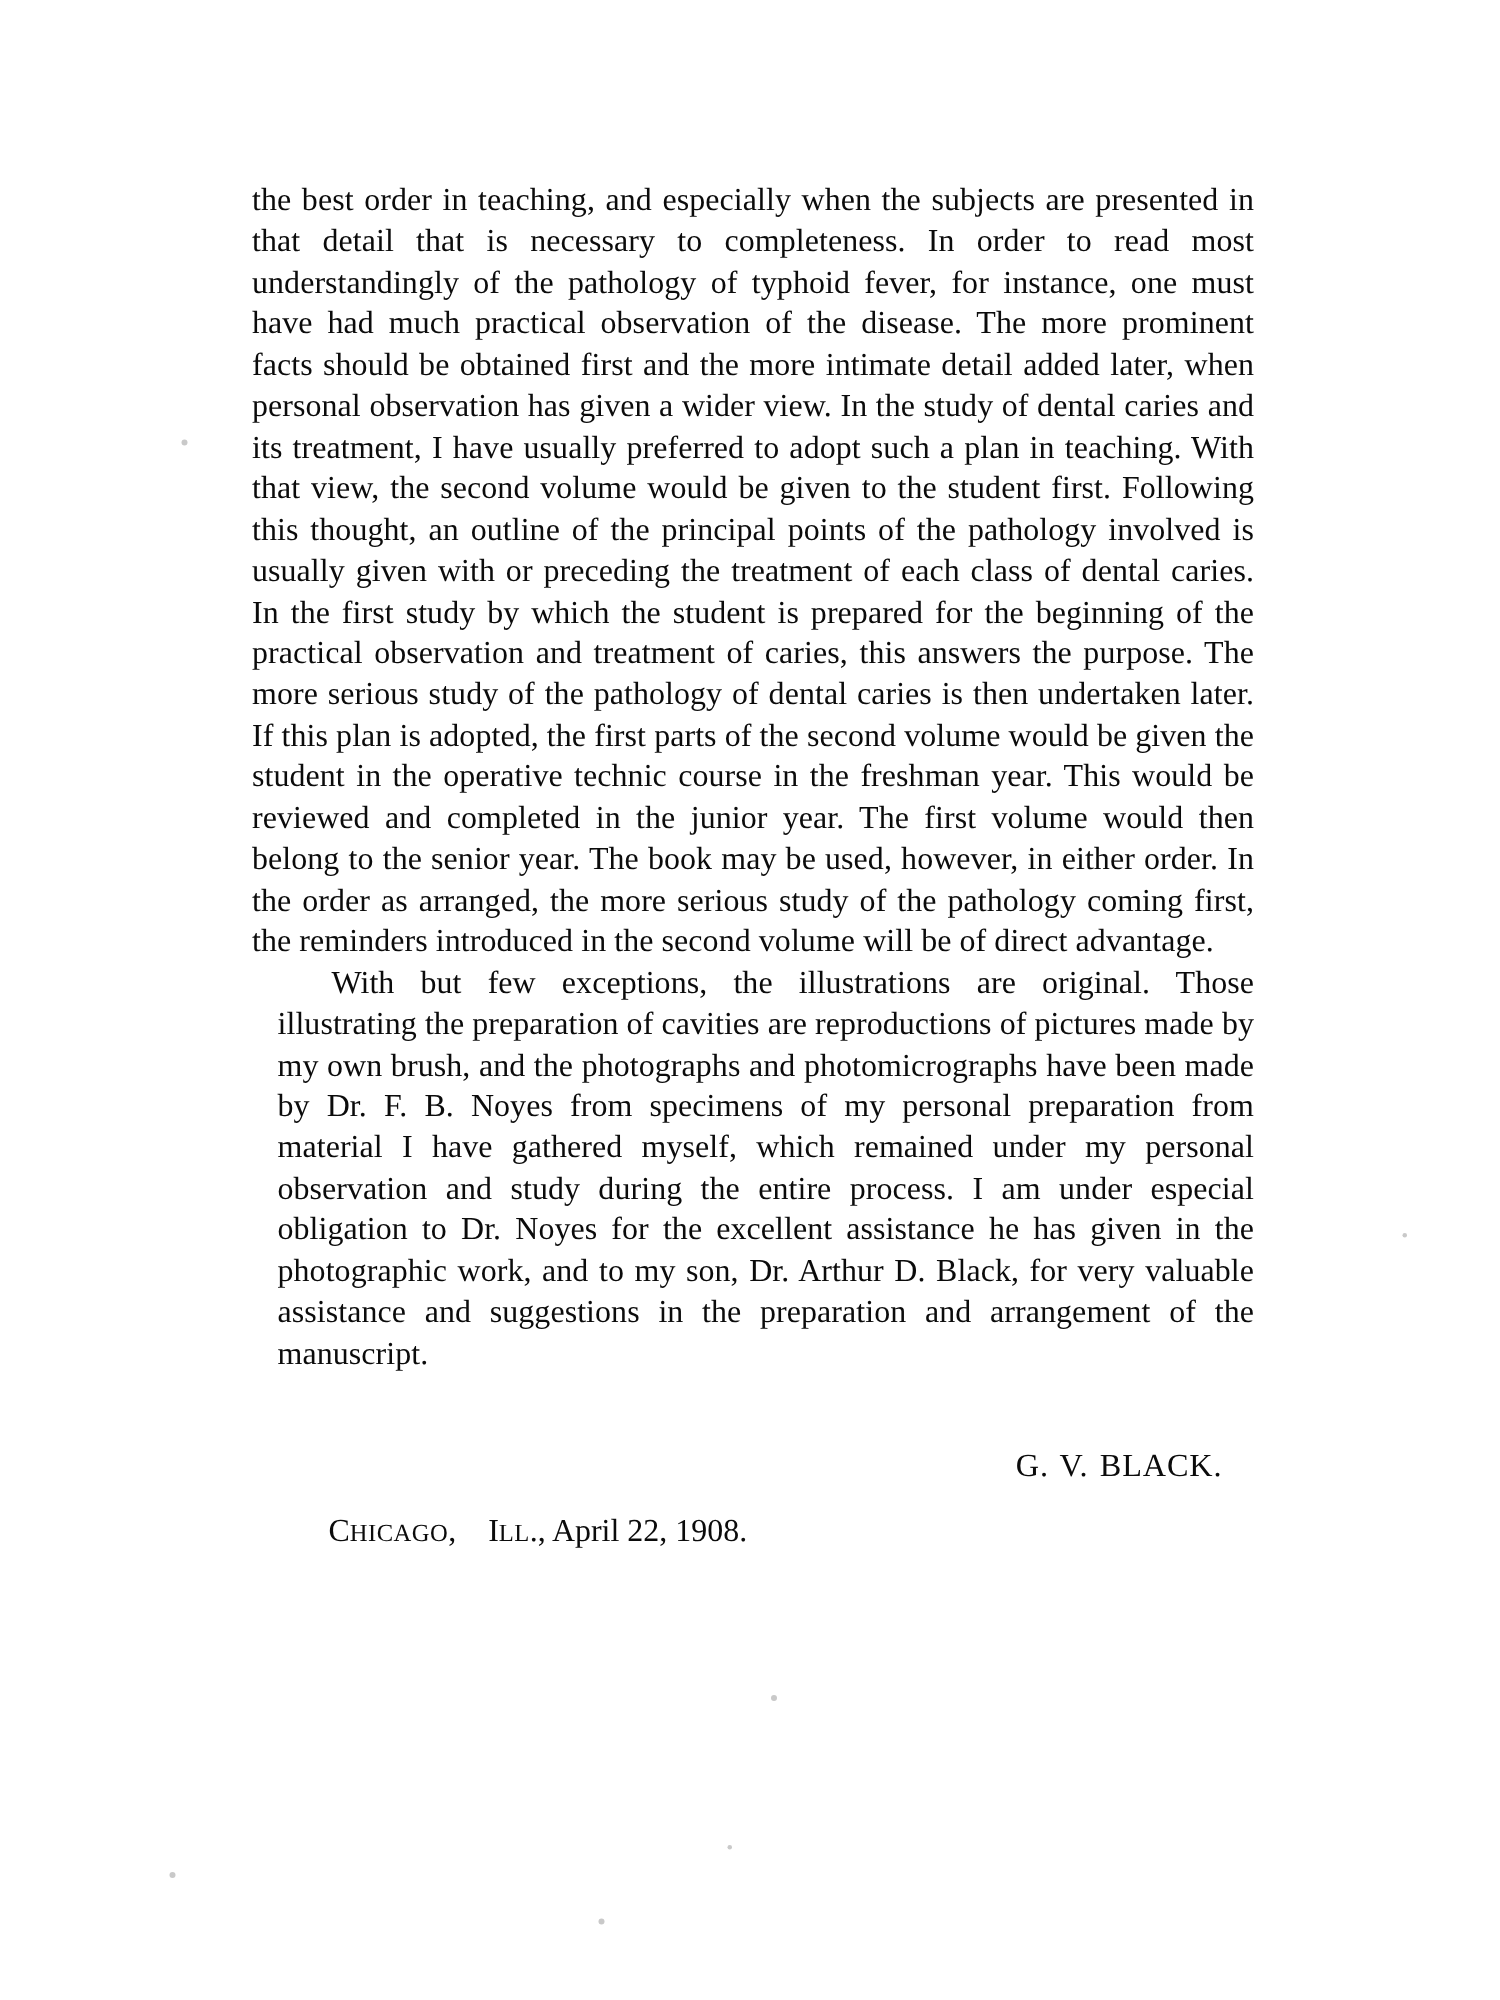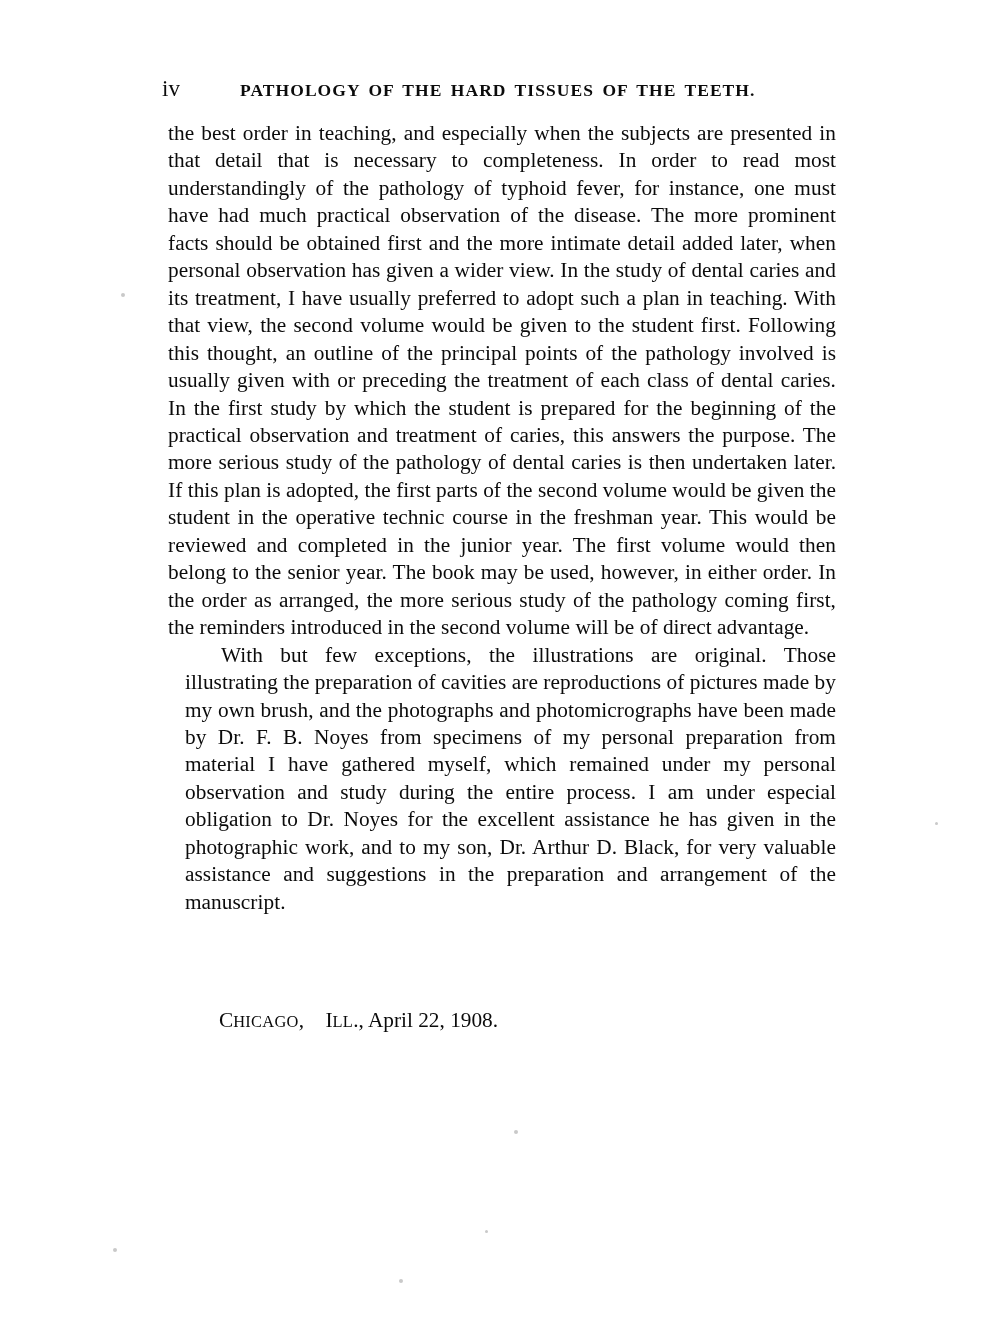--- a/index.html
+++ b/index.html
@@ -106,30 +106,27 @@
     background: #c9c9c9;
     border-radius: 50%;
     pointer-events: none;
   }
 </style>
 </head>
 <body>
 
 <div class="page">
 
-  <div class="running-head">
-    <span class="folio">iv</span>
-    <span class="head-title">PATHOLOGY OF THE HARD TISSUES OF THE TEETH.</span>
-  </div>
 
   <div class="textblock">
     <p class="para">the best order in teaching, and especially when the subjects are presented in that detail that is necessary to completeness.  In order to read most understandingly of the pathology of typhoid fever, for instance, one must have had much practical observation of the disease.  The more prominent facts should be obtained first and the more intimate detail added later, when personal observation has given a wider view.  In the study of dental caries and its treatment, I have usually preferred to adopt such a plan in teaching.  With that view, the second volume would be given to the student first.  Following this thought, an outline of the principal points of the pathology involved is usually given with or preceding the treatment of each class of dental caries.  In the first study by which the student is prepared for the beginning of the practical observation and treatment of caries, this answers the purpose.  The more serious study of the pathology of dental caries is then undertaken later.  If this plan is adopted, the first parts of the second volume would be given the student in the operative technic course in the freshman year.  This would be reviewed and completed in the junior year.  The first volume would then belong to the senior year.  The book may be used, however, in either order.  In the order as arranged, the more serious study of the pathology coming first, the reminders introduced in the second volume will be of direct advantage.</p>
     <p class="para indent">With but few exceptions, the illustrations are original. Those illustrating the preparation of cavities are reproductions of pictures made by my own brush, and the photographs and photomicrographs have been made by Dr. F. B. Noyes from specimens of my personal preparation from material I have gathered myself, which remained under my personal observation and study during the entire process.  I am under especial obligation to Dr. Noyes for the excellent assistance he has given in the photographic work, and to my son, Dr. Arthur D. Black, for very valuable assistance and suggestions in the preparation and arrangement of the manuscript.</p>
   </div>
 
+  <div class="signature">G. V. BLACK.</div>
 
   <div class="dateline">
     <span class="smallcaps"><span class="sc-first">C</span><span class="sc-rest">HICAGO</span></span><span>, </span><span class="smallcaps"><span class="sc-first">I</span><span class="sc-rest">LL</span></span><span>., April 22, 1908.</span>
   </div>
 
   <div class="speck" style="left:121px; top:293px; width:4px; height:4px;"></div>
   <div class="speck" style="left:935px; top:822px; width:3px; height:3px;"></div>
   <div class="speck" style="left:514px; top:1130px; width:4px; height:4px;"></div>
   <div class="speck" style="left:113px; top:1248px; width:4px; height:4px;"></div>
   <div class="speck" style="left:399px; top:1279px; width:4px; height:4px;"></div>

